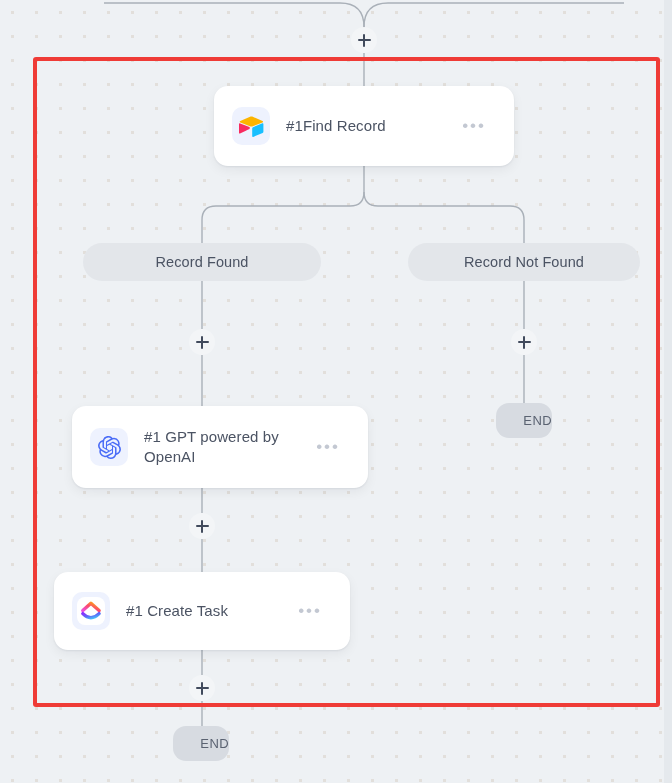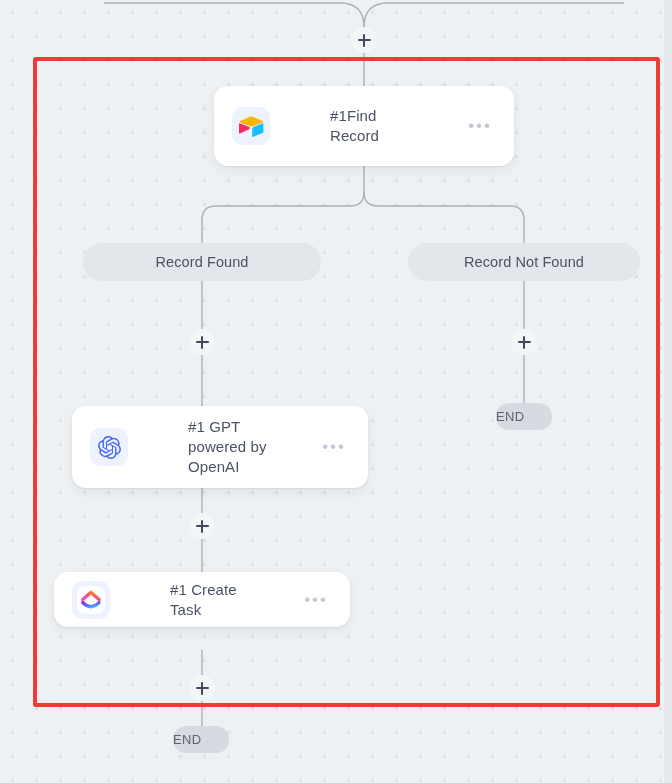--- a/index.html
+++ b/index.html
@@ -41,23 +41,22 @@
 
   
   .node {
     position: absolute;
     background: #ffffff;
     border-radius: 14px;
     box-shadow: 0 1px 2px rgba(16,24,40,.07), 0 4px 12px rgba(16,24,40,.06);
     display: flex;
     align-items: center;
     box-sizing: border-box;
-    padding: 0 22px 0 18px;
-    cursor: pointer;
-    gap: 44px;
+    padding: 0 28px 0 18px;
+    cursor: pointer;
   }
   .node-icon {
     width: 38px;
     height: 38px;
     border-radius: 10px;
     background: #eef2fe;
     display: flex;
     align-items: center;
     justify-content: center;
     flex: 0 0 auto;
@@ -78,21 +77,21 @@
     line-height: 10px;
     letter-spacing: 2px;
     padding-left: 10px;
     cursor: pointer;
     user-select: none;
   }
 
   
   #node-find-record   { left: 214px; top: 86px;  width: 300px; height: 80px; }
   #node-gpt           { left: 72px;  top: 406px; width: 296px; height: 82px; }
-  #node-create-task   { left: 54px;  top: 572px; width: 296px; height: 55px; }
+  #node-create-task   { left: 54px;  top: 572px; width: 296px; height: 78px; }
 
   
   .pill {
     position: absolute;
     background: #e3e6ea;
     border-radius: 20px;
     height: 38px;
     display: flex;
     align-items: center;
     justify-content: center;
@@ -103,25 +102,25 @@
     box-sizing: border-box;
   }
   #pill-record-found     { left: 83px;  top: 243px; width: 238px; }
   #pill-record-not-found { left: 408px; top: 243px; width: 232px; }
 
   
   .end-badge {
     position: absolute;
     background: #d7dbe1;
     border-radius: 13px;
-    height: 27px;
+    height: 35px;
     min-width: 56px;
     display: flex;
     align-items: center;
-    justify-content: flex-start;
+    justify-content: flex-end;
     font-size: 13px;
     color: #5a6271;
     letter-spacing: .4px;
     cursor: pointer;
     box-sizing: border-box;
   }
   #end-right  { left: 496px; top: 403px; }
   #end-bottom { left: 173px; top: 726px; }
 
   

